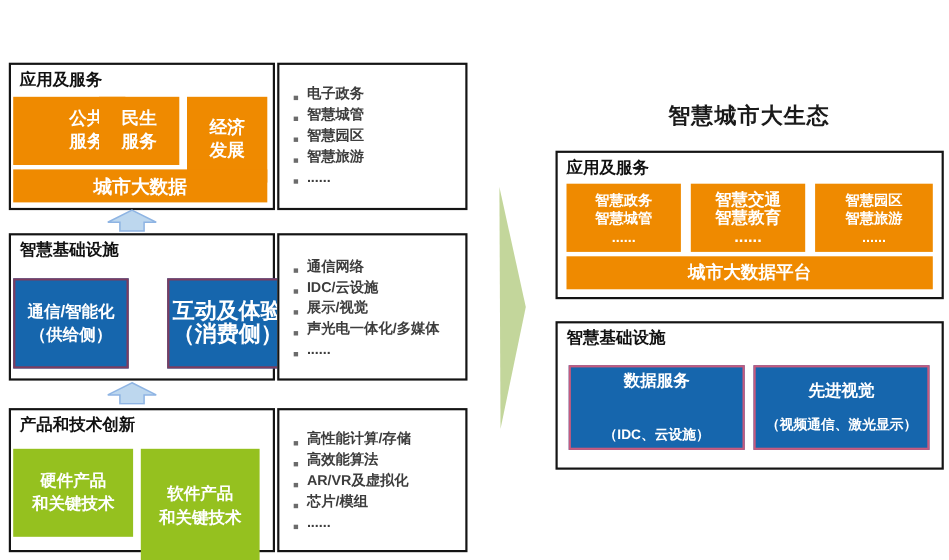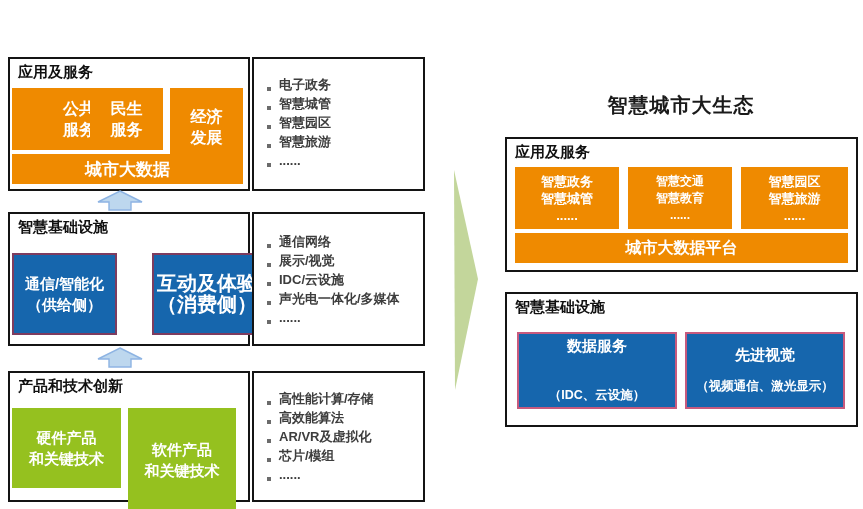--- a/index.html
+++ b/index.html
@@ -89,25 +89,25 @@
 （消费侧）</div>
   </div>
   <div class="list-box" style="top:212px;height:130px;">
     <div class="blist" style="top:18px;">
       <div class="bitem">
           <span class="bdot"></span>
           <span>通信网络</span>
         </div>
       <div class="bitem">
           <span class="bdot"></span>
-          <span>展示/视觉</span>
+          <span>IDC/云设施</span>
         </div>
       <div class="bitem">
           <span class="bdot"></span>
-          <span>IDC/云设施</span>
+          <span>展示/视觉</span>
         </div>
       <div class="bitem">
           <span class="bdot"></span>
           <span>声光电一体化/多媒体</span>
         </div>
       <div class="bitem">
           <span class="bdot"></span>
           <span>......</span>
         </div>
     </div>
@@ -151,21 +151,21 @@
 
   <svg class="flow-arrow" viewBox="0 0 28 224">
     <polygon points="2,2 26,111 3,222" fill="var(--bigArrow)"></polygon>
   </svg>
 
   <div class="r-panel" style="top:137px;height:131px;">
     <div class="panel-label">应用及服务</div>
     <div class="cellbox obox" style="left:8px;top:28px;width:104px;height:62px;font-size:13px;line-height:17px;">智慧政务
 智慧城管
 ......</div>
-    <div class="cellbox obox" style="left:121px;top:28px;width:104px;height:62px;font-size:12px;line-height:17px;">智慧交通
+    <div class="cellbox obox" style="left:121px;top:28px;width:104px;height:62px;font-size:15px;line-height:17px;">智慧交通
 智慧教育
 ......</div>
     <div class="cellbox obox" style="left:234px;top:28px;width:107px;height:62px;font-size:13px;line-height:17px;">智慧园区
 智慧旅游
 ......</div>
     <div class="cellbox obox" style="left:8px;top:94px;width:333px;height:30px;font-size:16px;">城市大数据平台</div>
   </div>
 
   <div class="r-panel" style="top:292px;height:131px;">
     <div class="panel-label">智慧基础设施</div>

